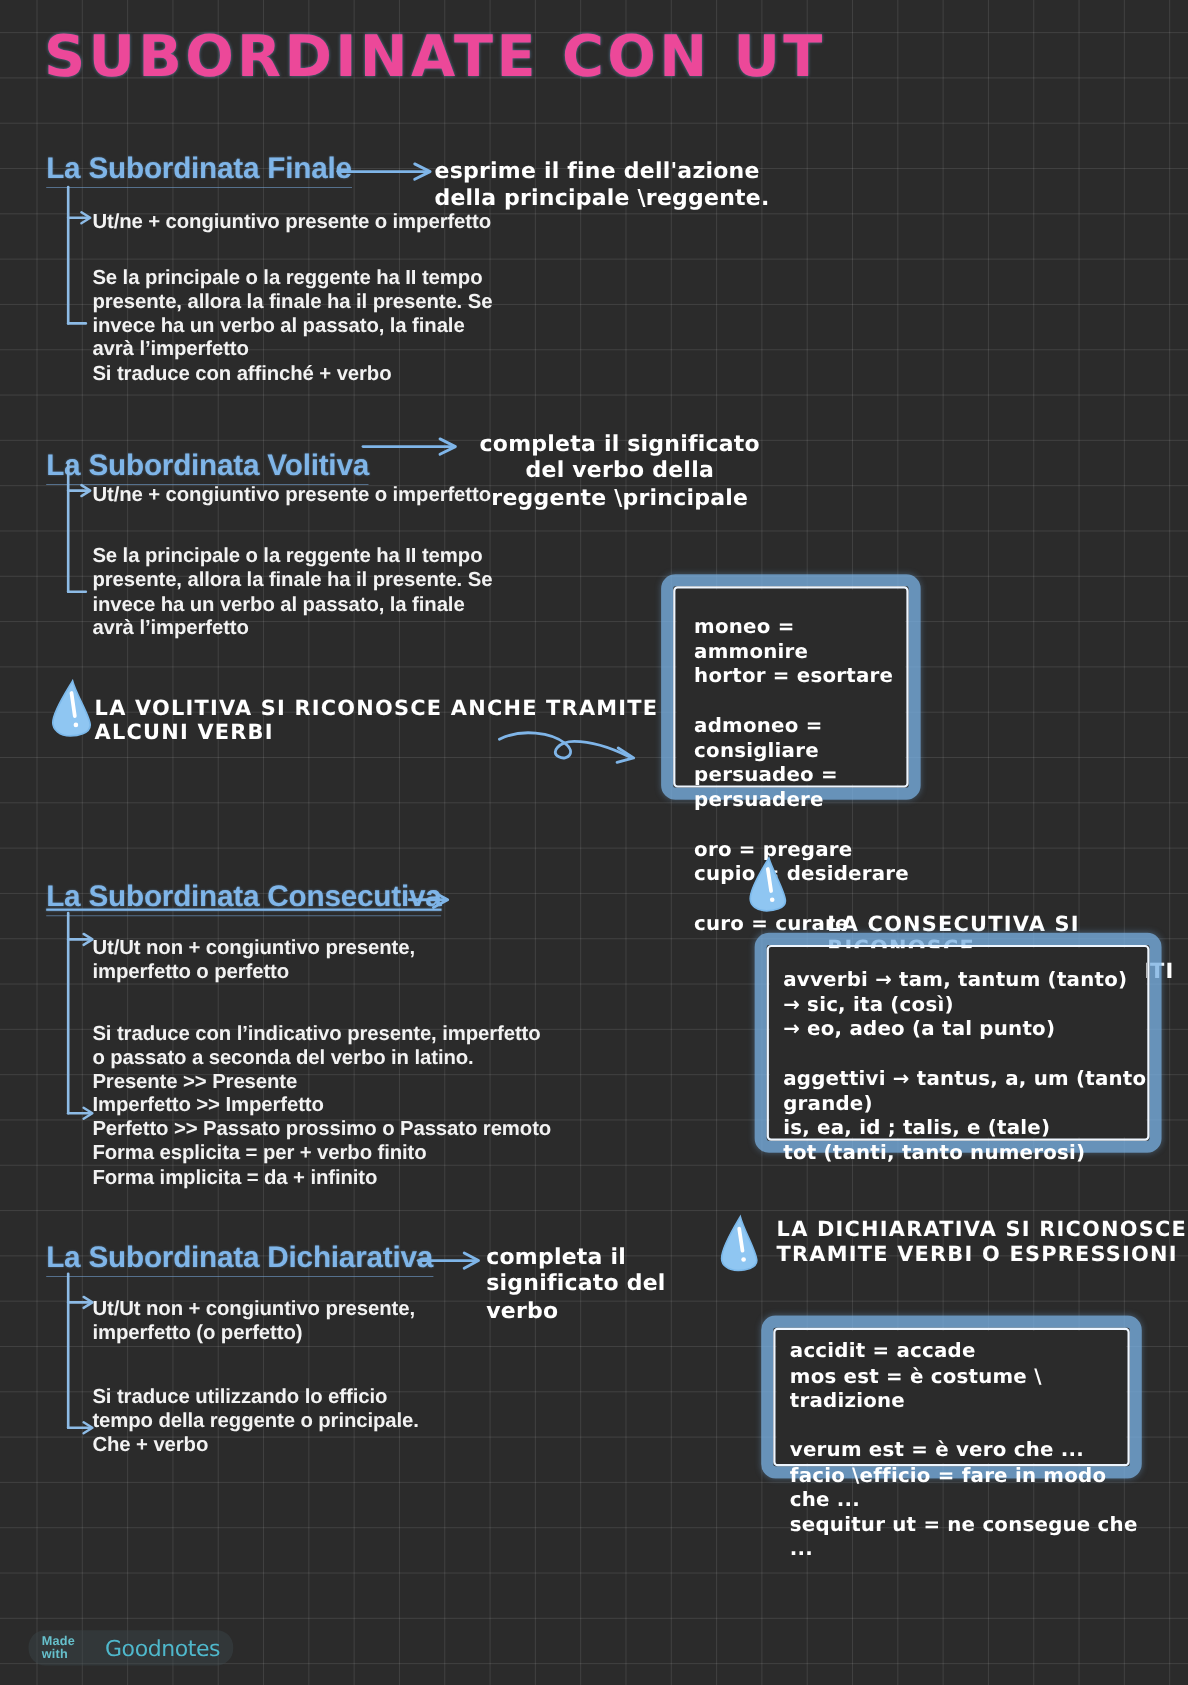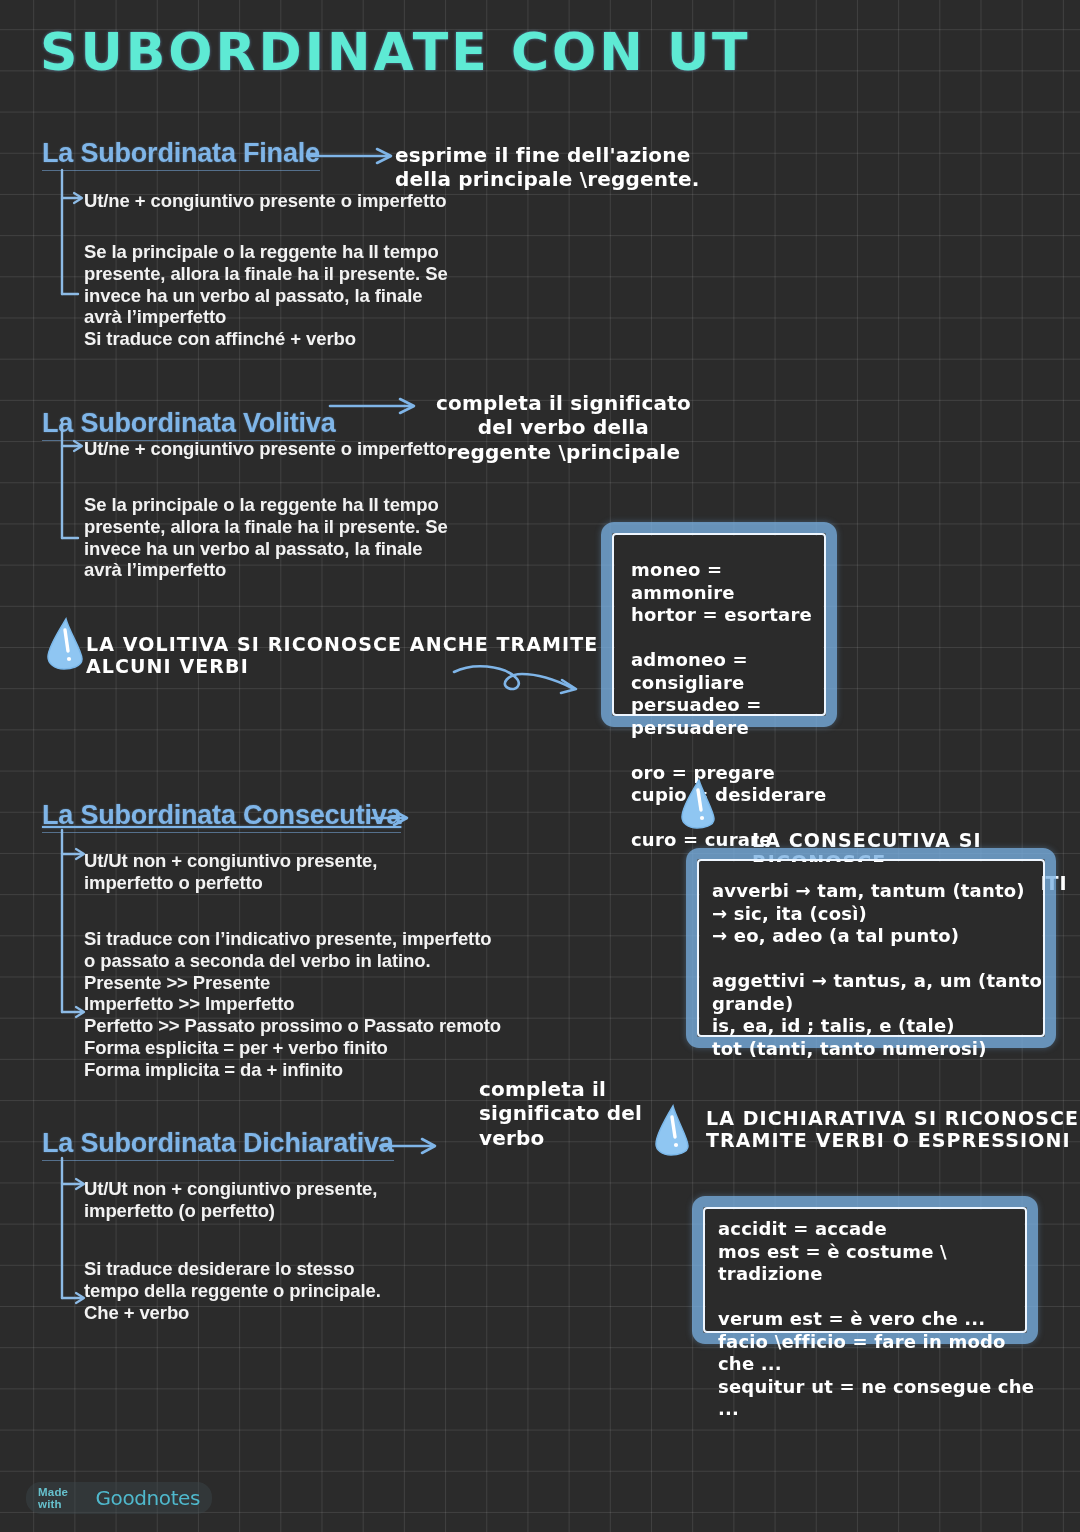--- a/index.html
+++ b/index.html
@@ -19,21 +19,21 @@
     background-size:41.2px 41.2px;
     background-position:-8px -12px;
     z-index:0;
   }
   #sheet{position:absolute;inset:0;z-index:2;}
   .title{
     position:absolute;left:40px;top:22px;
     font-family:"DejaVu Sans", sans-serif;
     font-weight:700;
     font-size:52px;letter-spacing:3px;
-    color:#5eead4;
+    color:#ec4899;
     text-shadow:0 0 3px rgba(120,180,235,.6);
   }
   .sect-head{
     position:absolute;
     font-family:"Liberation Sans Narrow","Liberation Sans", sans-serif;
     font-weight:700;
     font-size:27px;
     color:#7fb5e8;
     letter-spacing:-0.2px;
     white-space:nowrap;
@@ -251,35 +251,35 @@
               is, ea, id ; talis, e (tale)
               tot (tanti, tanto numerosi)</div>
 
   <div class="sect-head" style="left:42px;top:1128px;">La Subordinata Dichiarativa</div>
 
   <svg class="ink" style="left:378px;top:1134px;" width="70" height="24">
     <path d="M2,12 L54,12" stroke="#7fb5e8" stroke-width="2.6" fill="none" stroke-linecap="round"></path>
     <path d="M44,5 L57,12 L44,19" stroke="#7fb5e8" stroke-width="2.6" fill="none" stroke-linecap="round" stroke-linejoin="round"></path>
   </svg>
 
-  <div class="note-hand" style="left:442px;top:1077px;margin-left:37px;">completa il
+  <div class="note-hand" style="left:442px;top:1130px;">completa il
 significato del
 verbo</div>
 
   <svg class="ink" style="left:58px;top:1156px;" width="46" height="148">
     <path d="M4,2 L4,142" stroke="#8dbbe6" stroke-width="2.4" fill="none" stroke-linecap="round"></path>
     <path d="M4,28 L24,28" stroke="#8dbbe6" stroke-width="2.4" fill="none" stroke-linecap="round"></path>
     <path d="M18,23 L26,28 L18,33" stroke="#8dbbe6" stroke-width="2.2" fill="none" stroke-linecap="round" stroke-linejoin="round"></path>
     <path d="M4,142 L24,142" stroke="#8dbbe6" stroke-width="2.4" fill="none" stroke-linecap="round"></path>
     <path d="M18,137 L26,142 L18,147" stroke="#8dbbe6" stroke-width="2.2" fill="none" stroke-linecap="round" stroke-linejoin="round"></path>
   </svg>
 
   <div class="body-txt" style="left:84px;top:1178px;">Ut/Ut non + congiuntivo presente,
 imperfetto (o perfetto)</div>
-  <div class="body-txt" style="left:84px;top:1258px;">Si traduce desiderare lo stesso
+  <div class="body-txt" style="left:84px;top:1258px;">Si traduce utilizzando lo efficio
 tempo della reggente o principale.
 Che + verbo</div>
 
   <svg class="ink" style="left:652px;top:1104px;" width="46" height="54">
     <path d="M21,2 C24,14 36,34 36,42 C36,49 25,51 19,51 C10,51 4,46 4,40 C4,30 15,12 21,2 Z" fill="#8fc6f2" stroke="#7bb8ea" stroke-width="1.5"></path>
     <path d="M20,13 L23,33" stroke="#ffffff" stroke-width="3.4" stroke-linecap="round"></path>
     <circle cx="24" cy="41" r="2.1" fill="#ffffff"></circle>
   </svg>
   <div class="warn-txt" style="left:706px;top:1080px;margin-top:28px;">LA  DICHIARATIVA  SI  RICONOSCE
 TRAMITE VERBI O ESPRESSIONI</div>

